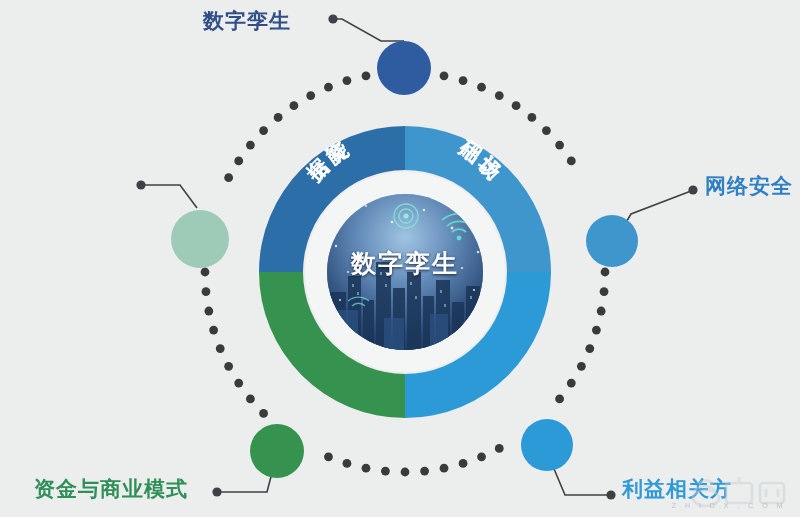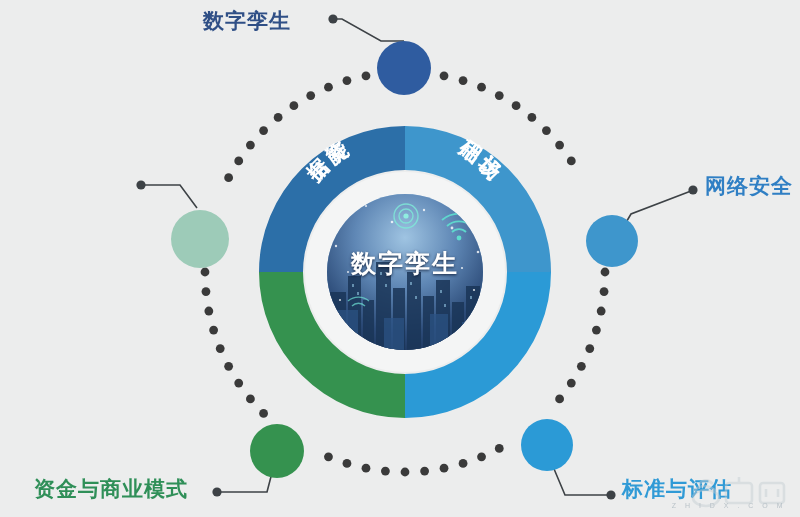--- a/index.html
+++ b/index.html
@@ -274,21 +274,21 @@
       <circle cx="404" cy="68" r="27" fill="#2f5ca0"></circle>
       <circle cx="612" cy="241" r="26" fill="#3e96cc"></circle>
       <circle cx="547" cy="445" r="26" fill="#2b9ad6"></circle>
       <circle cx="277" cy="451" r="27" fill="#35924f"></circle>
       <circle cx="200" cy="239" r="29" fill="#9dcbb8"></circle>
     </g>
   </svg>
 
   <div class="outer-label lbl-strategy">数字孪生</div>
   <div class="outer-label lbl-netsec">网络安全</div>
-  <div class="outer-label lbl-standards">标准与评估</div>
+  <div class="outer-label lbl-standards">利益相关方</div>
   <div class="outer-label lbl-funding">资金与商业模式</div>
 
   <div class="center-title">
     <div>数字孪生</div>
   </div>
 
   <svg class="watermark" width="108" height="44" viewBox="0 0 108 44">
     <g fill="none" stroke="#c3ccd2" stroke-width="2.6">
       <path d="M 10 24 q 10 -10 22 0"></path>
       <path d="M 15 17 q 7 -7 14 0"></path>

